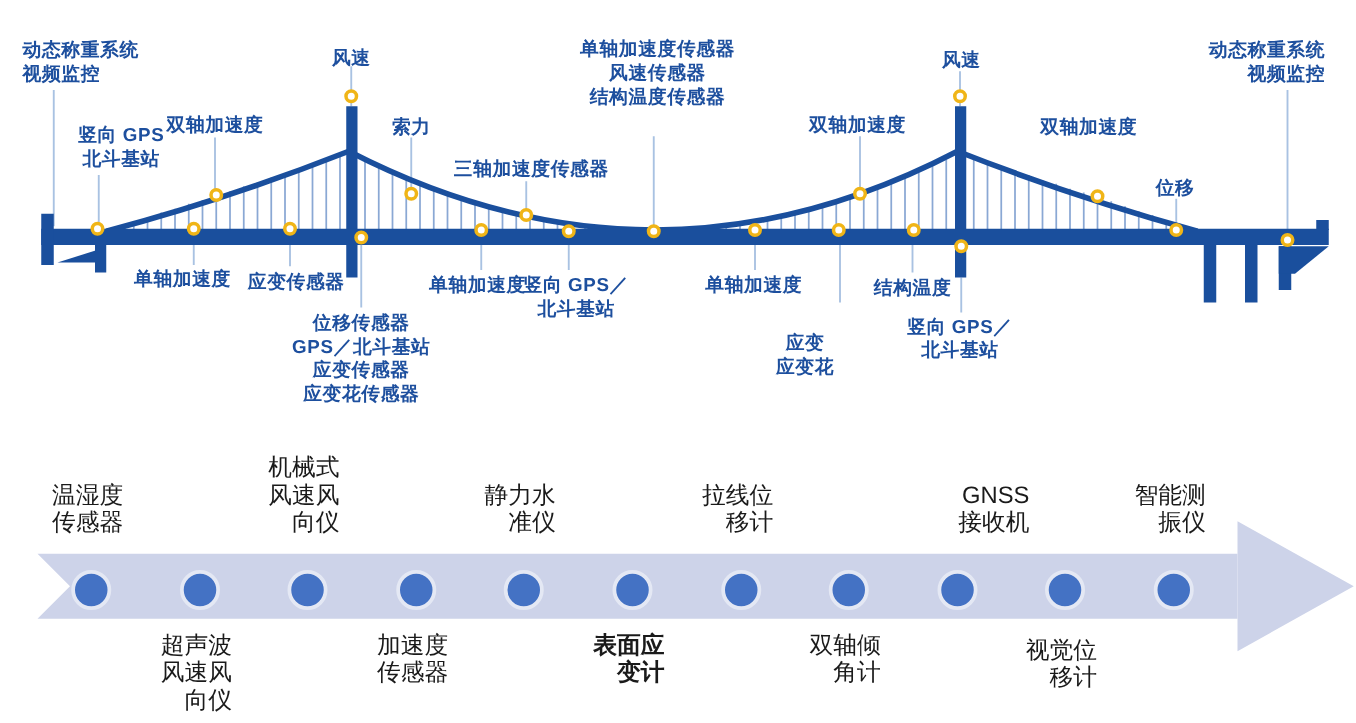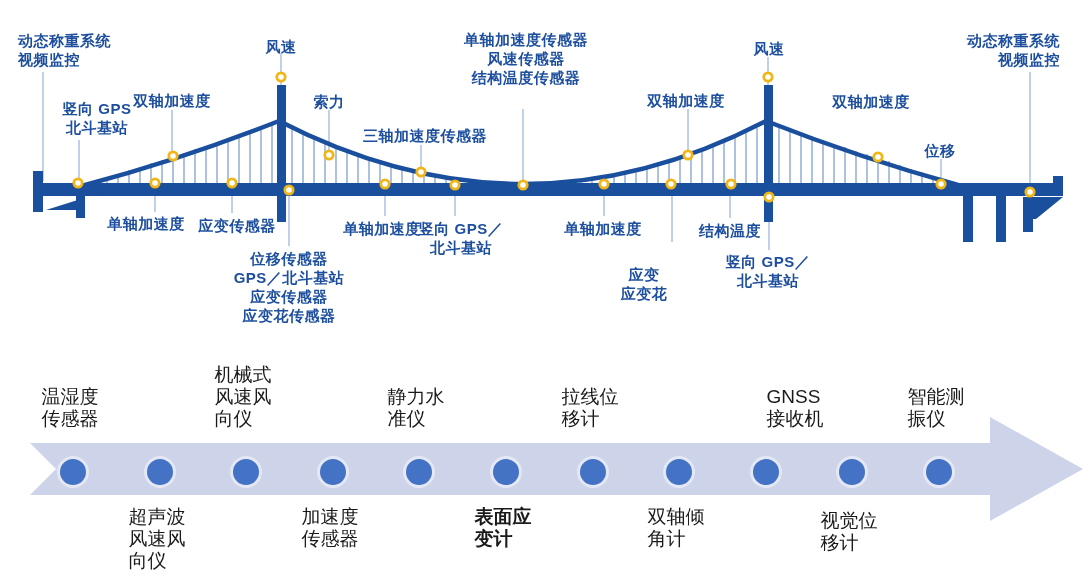--- a/index.html
+++ b/index.html
@@ -3,21 +3,21 @@
 <meta charset="utf-8">
 <style>
   html,body{margin:0;padding:0;background:#fff;}
   #stage{position:relative;width:1085px;height:578px;background:#fff;overflow:hidden;
          font-family:"Liberation Sans","DejaVu Sans",sans-serif;}
   svg{position:absolute;left:0;top:0;}
   .blabel{position:absolute;color:#1d4f9e;font-weight:bold;font-size:15px;line-height:19px;
           text-align:center;transform:translateX(-50%);white-space:nowrap;letter-spacing:0.5px;}
   .blabel.left-align{transform:none;text-align:left;}
   .blabel.right-align{transform:none;text-align:right;}
-  .tlabel{position:absolute;color:#1a1a1a;font-size:19px;line-height:22px;text-align:left;
+  .tlabel{position:absolute;color:#1a1a1a;font-size:19px;line-height:22px;text-align:right;
           transform:translateX(-50%);white-space:nowrap;}
   .tl-dot{position:absolute;width:26px;height:26px;border-radius:50%;
           background:#4472c4;border:3px solid #e4e8f4;box-sizing:content-box;}
 </style>
 </head>
 <body>
 
 <div id="stage">
 
   <svg width="1085" height="340" viewBox="0 0 1085 340">

